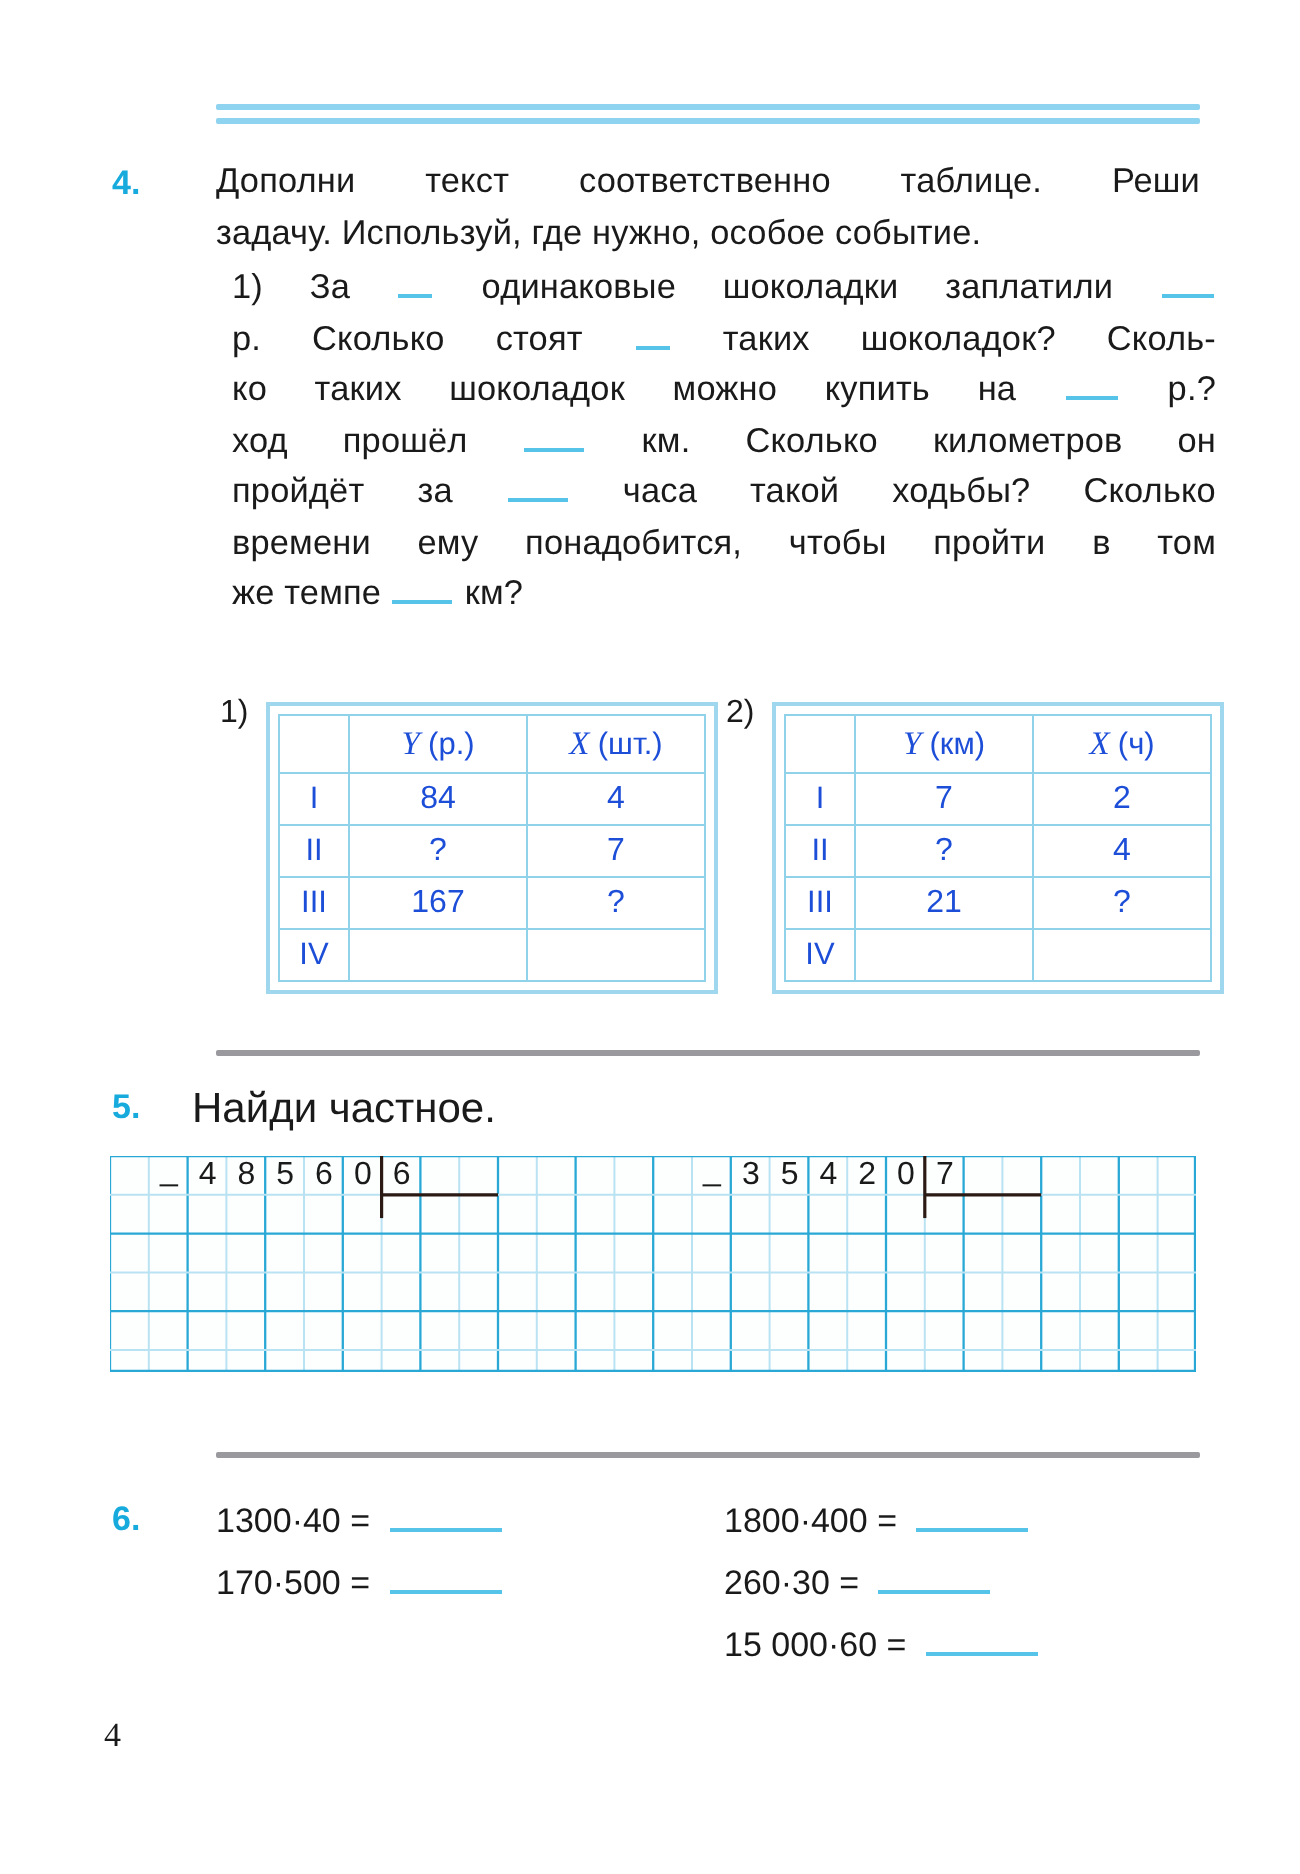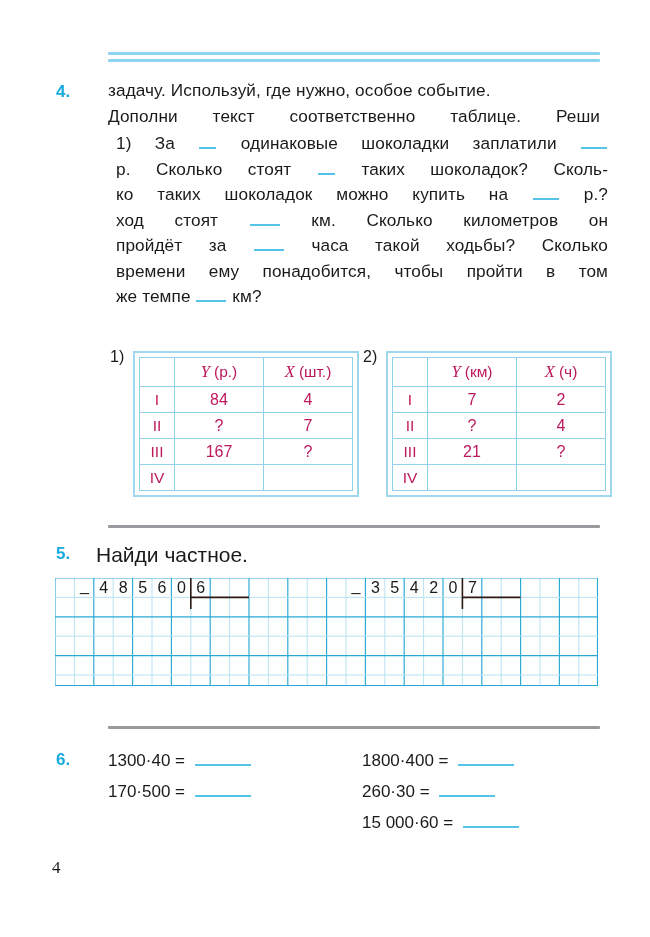--- a/index.html
+++ b/index.html
@@ -107,21 +107,21 @@
   table.data {
     border-collapse: collapse;
     font-size: 16px;
   }
   table.data td {
     border: 1px solid #8fd2ea;
     text-align: center;
     vertical-align: middle;
     height: 25px;
     padding: 0;
-    color: #be185d;
+    color: #1d4ed8;
   }
   table.data td.rn { width: 34px; font-size: 15.5px; }
   table.data td.c1 { width: 88px; }
   table.data td.c2 { width: 88px; }
   table.data tr.hdr td { height: 28px; }
   table.data td.hd { font-style: italic; font-family: "Liberation Serif", serif; font-size: 16.5px; }
   table.data td.hd i { font-style: normal; font-family: "Liberation Sans", sans-serif; font-size: 15.5px; }
   table.data td.blank-cell { border-color: #8fd2ea; }
 
   
@@ -172,22 +172,22 @@
 <body>
 
 <div class="rule-double">
   <div class="bar"></div>
   <div class="bar"></div>
 </div>
 
 <div class="ex-num" style="left:56px; top:82px;">4.</div>
 
 <div class="task4-intro">
+  <span style="display:block; text-align:justify; text-align-last:justify; white-space:nowrap;">Дополни  текст  соответственно  таблице.  Реши</span>
   <span style="display:block;">задачу. Используй, где нужно, особое событие.</span>
-  <span style="display:block; text-align:justify; text-align-last:justify; white-space:nowrap;">Дополни  текст  соответственно  таблице.  Реши</span>
 </div>
 
 <div class="task4-body">
 
   <span class="ln">
     <span>1) За</span>
     <span class="blank s"></span>
     <span>одинаковые  шоколадки  заплатили</span>
     <span class="blank m"></span>
   </span>
@@ -199,21 +199,21 @@
   </span>
 
   <span class="ln">
     <span>ко  таких  шоколадок  можно  купить  на</span>
     <span class="blank m"></span>
     <span>р.?</span>
   </span>
 
 
   <span class="ln">
-    <span>ход  стоят</span>
+    <span>ход  прошёл</span>
     <span class="blank l"></span>
     <span>км.  Сколько  километров  он</span>
   </span>
 
   <span class="ln">
     <span>пройдёт  за</span>
     <span class="blank l"></span>
     <span>часа  такой  ходьбы?  Сколько</span>
   </span>
 

